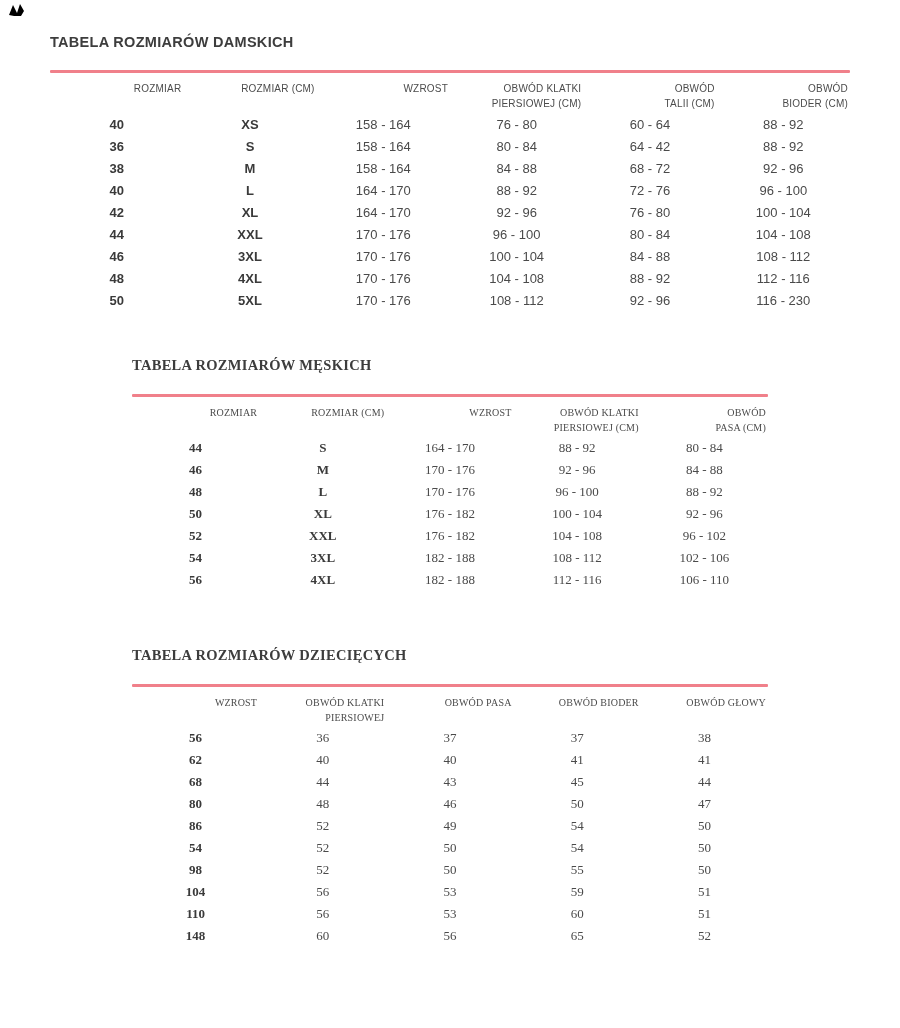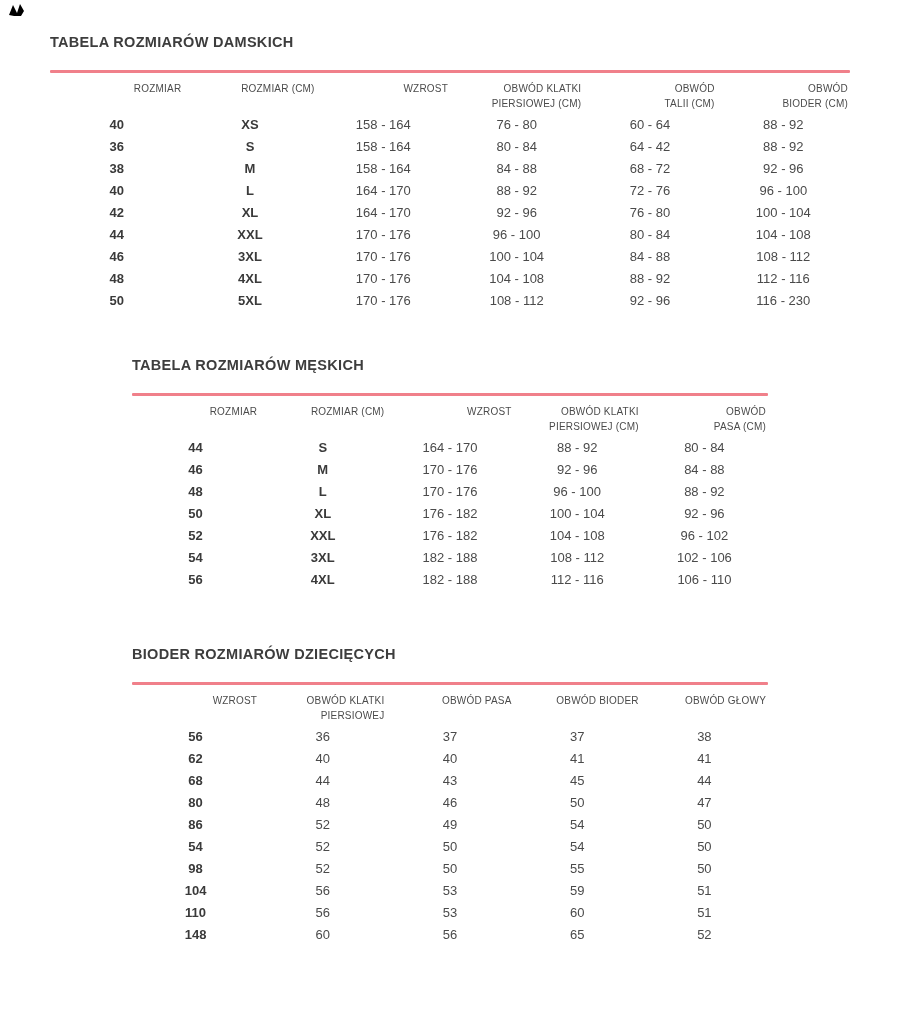--- a/index.html
+++ b/index.html
@@ -21,21 +21,21 @@
     width: 20px;
     height: 16px;
   }
   .page {
     padding-top: 34px;
   }
   .size-table {
     margin: 0 auto;
   }
   .size-table.wide   { width: 800px; }
-  .size-table.narrow { width: 636px; }
+  .size-table.narrow { width: 636px; font-family: Liberation Serif, serif; }
   .size-table:nth-of-type(2) { margin-top: 46px; }
   .size-table:nth-of-type(3) { margin-top: 56px; }
   .table-title {
     margin: 0 0 20px 0;
     font-size: 14.5px;
     font-weight: bold;
     letter-spacing: 0.3px;
     color: #3d3d3d;
   }
   .red-line {
@@ -237,21 +237,21 @@
             <td class="bold">4XL</td>
             <td>182 - 188</td>
             <td>112 - 116</td>
             <td>106 - 110</td>
           </tr>
         </tbody>
     </table>
   </section>
 
   <section class="size-table narrow">
-    <h2 class="table-title">BIODER ROZMIARÓW DZIECIĘCYCH</h2>
+    <h2 class="table-title">TABELA ROZMIARÓW DZIECIĘCYCH</h2>
     <div class="red-line" style="background: rgb(240, 128, 138);"></div>
     <table class="size-grid">
       <thead>
           <tr>
             <th>WZROST</th>
             <th>OBWÓD KLATKI
 PIERSIOWEJ</th>
             <th>OBWÓD PASA</th>
             <th>OBWÓD BIODER</th>
             <th>OBWÓD GŁOWY</th>

